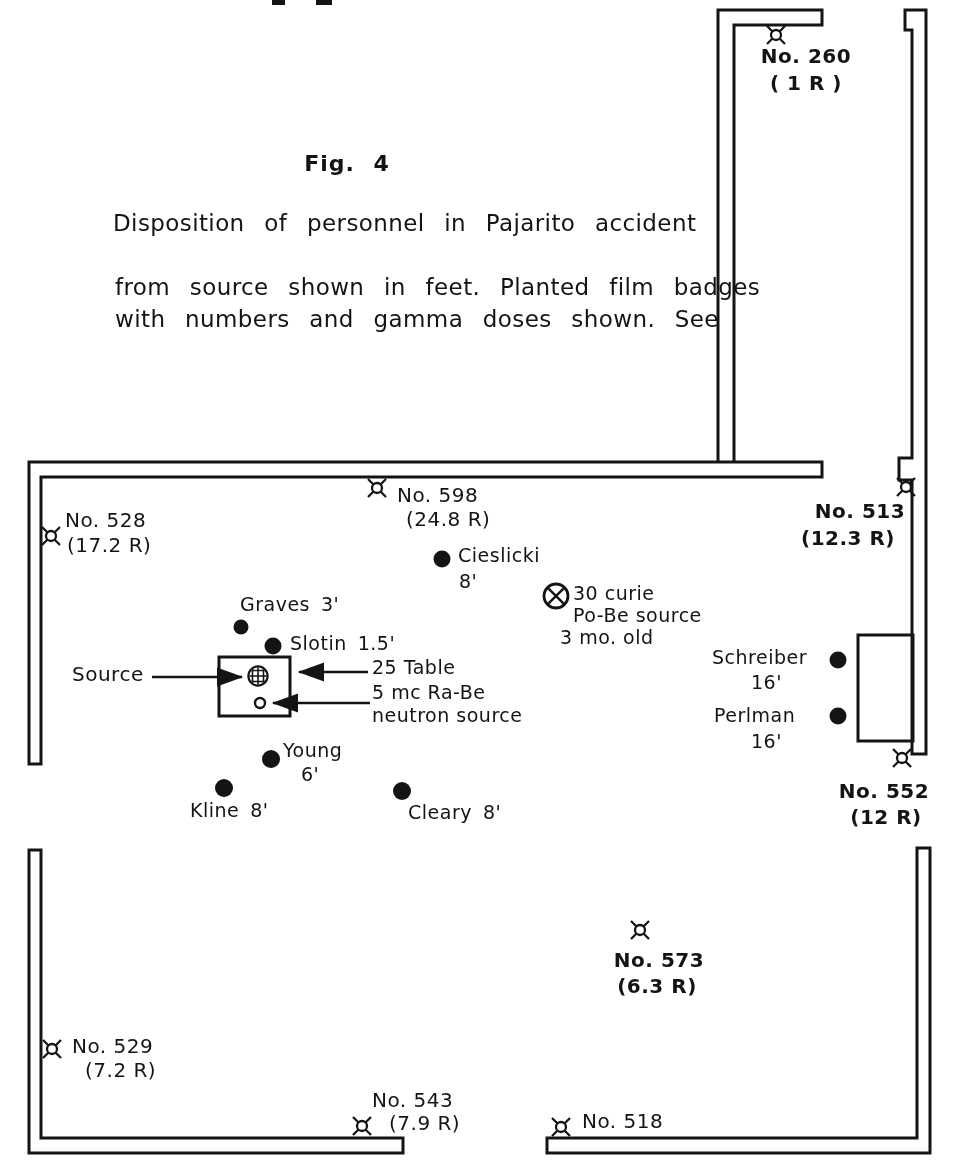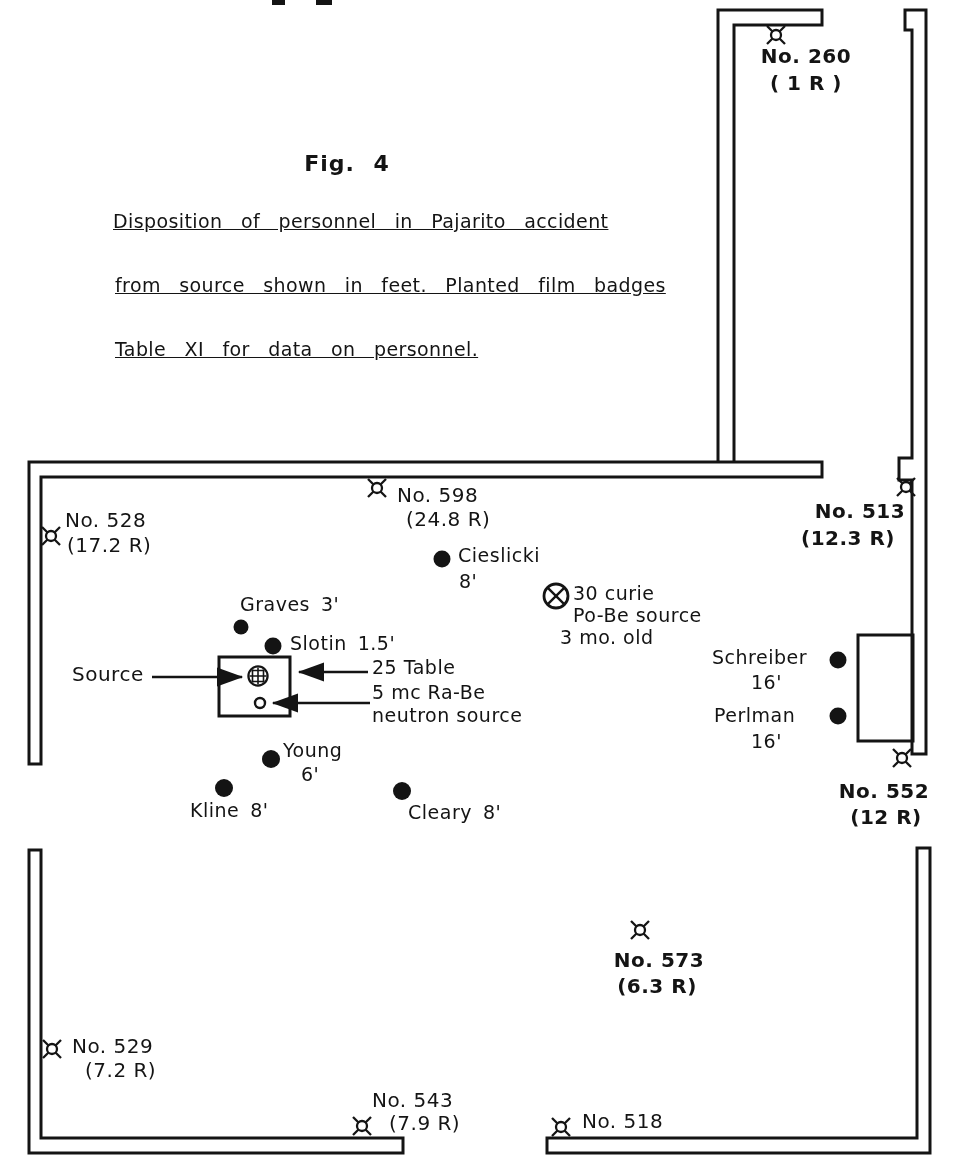--- a/index.html
+++ b/index.html
@@ -4,21 +4,21 @@
 <style>
   html,body{margin:0;padding:0;background:#ffffff;}
   #page{position:relative;width:960px;height:1174px;background:#ffffff;overflow:hidden;
         font-family:"DejaVu Sans",sans-serif;color:#141414;}
   #plan{position:absolute;left:0;top:0;}
   .lbl{position:absolute;white-space:nowrap;font-size:19px;letter-spacing:.5px;line-height:1;color:#141414;}
   .ctr{transform:translateX(-50%);font-weight:bold;}
   .big{font-size:20px;}
   .gap{display:inline-block;width:11px;}
   .title{position:absolute;font-size:22px;letter-spacing:1px;word-spacing:10px;}
-  .cap{position:absolute;font-size:19px;letter-spacing:.4px;word-spacing:12px;white-space:nowrap;text-decoration:underline;}
+  .cap{position:absolute;font-size:23px;letter-spacing:.4px;word-spacing:12px;white-space:nowrap;}
   svg .w{fill:#ffffff;stroke:#141414;stroke-width:3;stroke-linejoin:miter;}
   svg .box{fill:none;stroke:#141414;stroke-width:3;}
   svg .ln{stroke:#141414;stroke-width:2.4;fill:none;}
   svg .thin{stroke:#141414;stroke-width:1.6;fill:none;}
   svg .dot{fill:#141414;stroke:none;}
   svg .open{fill:#ffffff;stroke:#141414;}
 </style>
 </head>
 <body>
 
@@ -89,21 +89,21 @@
     <circle class="dot" cx="271" cy="759" r="9"></circle>
     <circle class="dot" cx="224" cy="788" r="9"></circle>
     <circle class="dot" cx="402" cy="791" r="9"></circle>
     <circle class="dot" cx="838" cy="660" r="8.5"></circle>
     <circle class="dot" cx="838" cy="716" r="8.5"></circle>
   </svg>
 
   <div class="title ctr" style="left:347px;top:151px">Fig. 4</div>
   <div class="cap" style="left:113px;top:210px">Disposition of personnel in Pajarito accident</div>
   <div class="cap" style="left:115px;top:274px">from source shown in feet. Planted film badges</div>
-  <div class="cap" style="left:115px;top:338px">Table XI for data on personnel.</div>
+  <div class="cap" style="left:115px;top:306px">with numbers and gamma doses shown. See</div>
 
   <div class="lbl big ctr" style="left:806px;top:46px">No. 260</div>
   <div class="lbl big ctr" style="left:806px;top:73px">( 1 R )</div>
   <div class="lbl big" style="left:397px;top:485px">No. 598</div>
   <div class="lbl big" style="left:406px;top:509px">(24.8 R)</div>
   <div class="lbl big" style="left:65px;top:510px">No. 528</div>
   <div class="lbl big" style="left:67px;top:535px">(17.2 R)</div>
   <div class="lbl big ctr" style="left:860px;top:501px">No. 513</div>
   <div class="lbl big ctr" style="left:848px;top:528px">(12.3 R)</div>
   <div class="lbl big ctr" style="left:884px;top:781px">No. 552</div>

